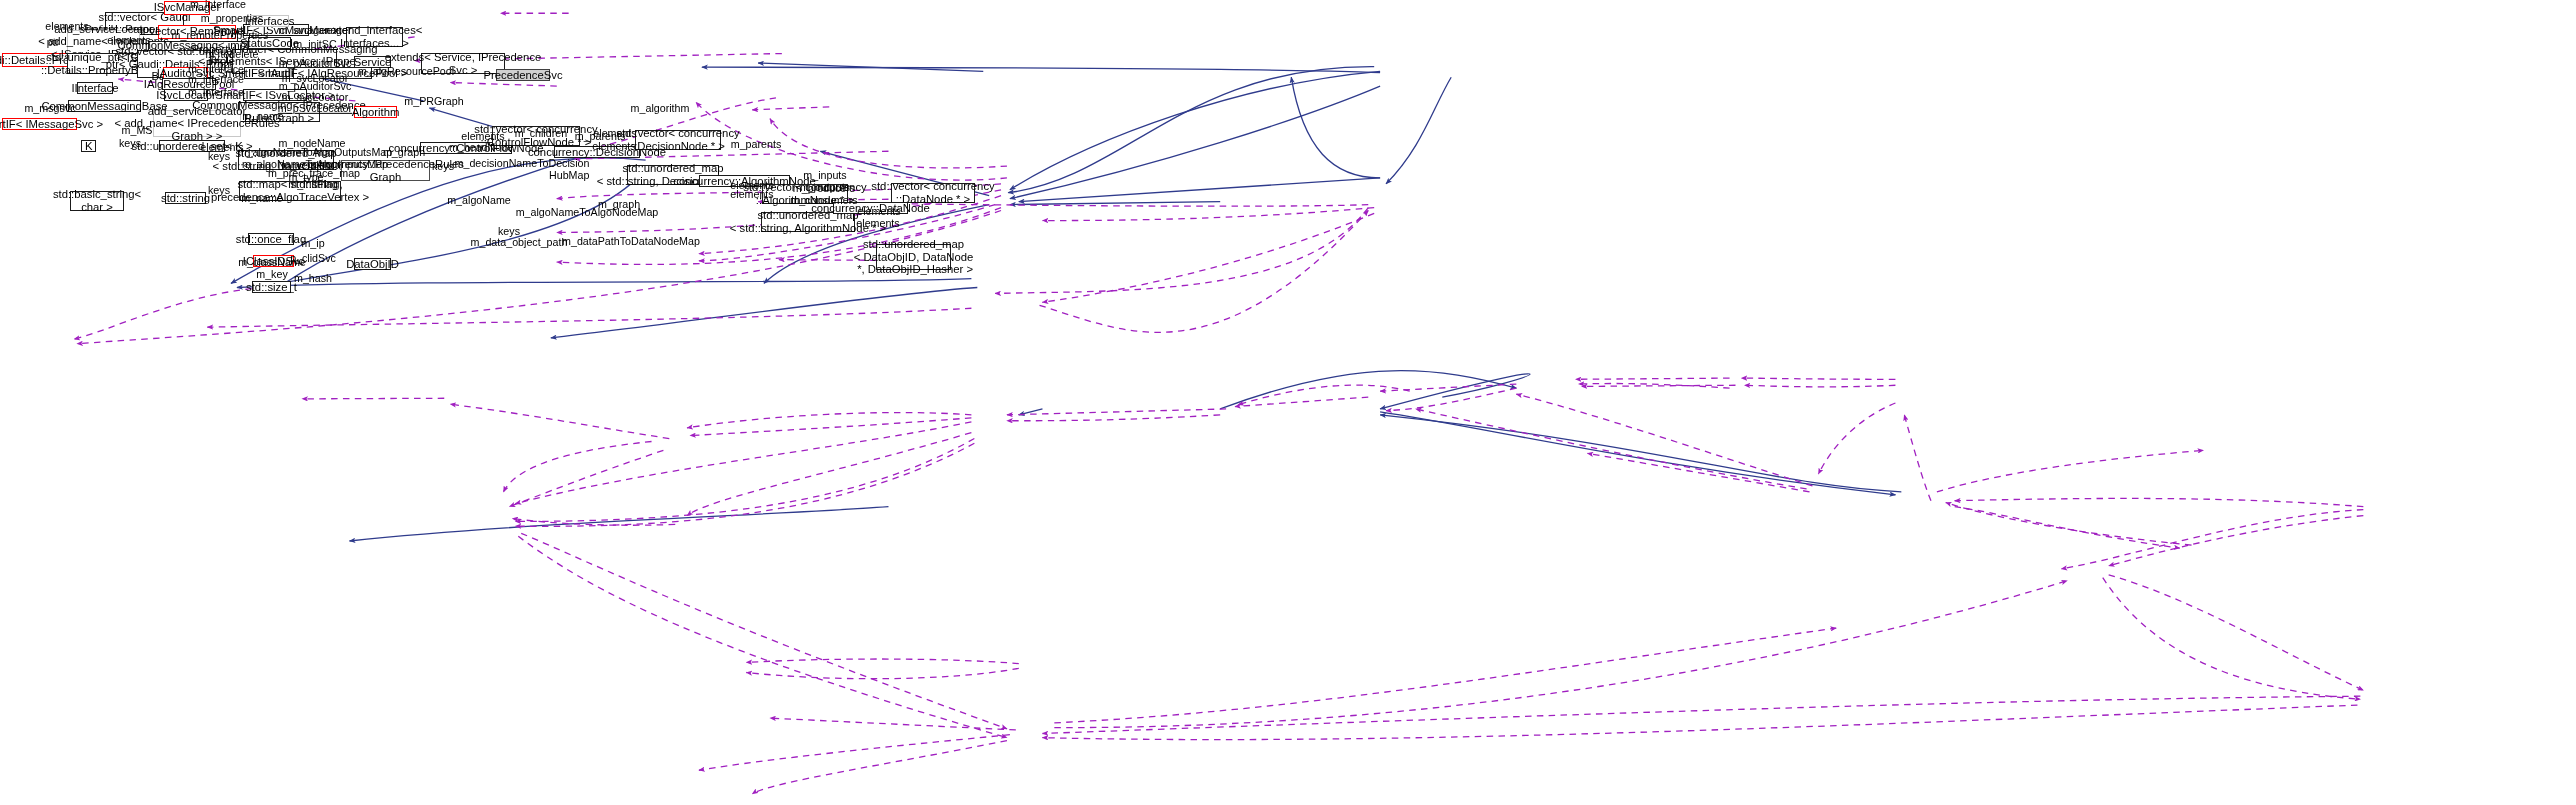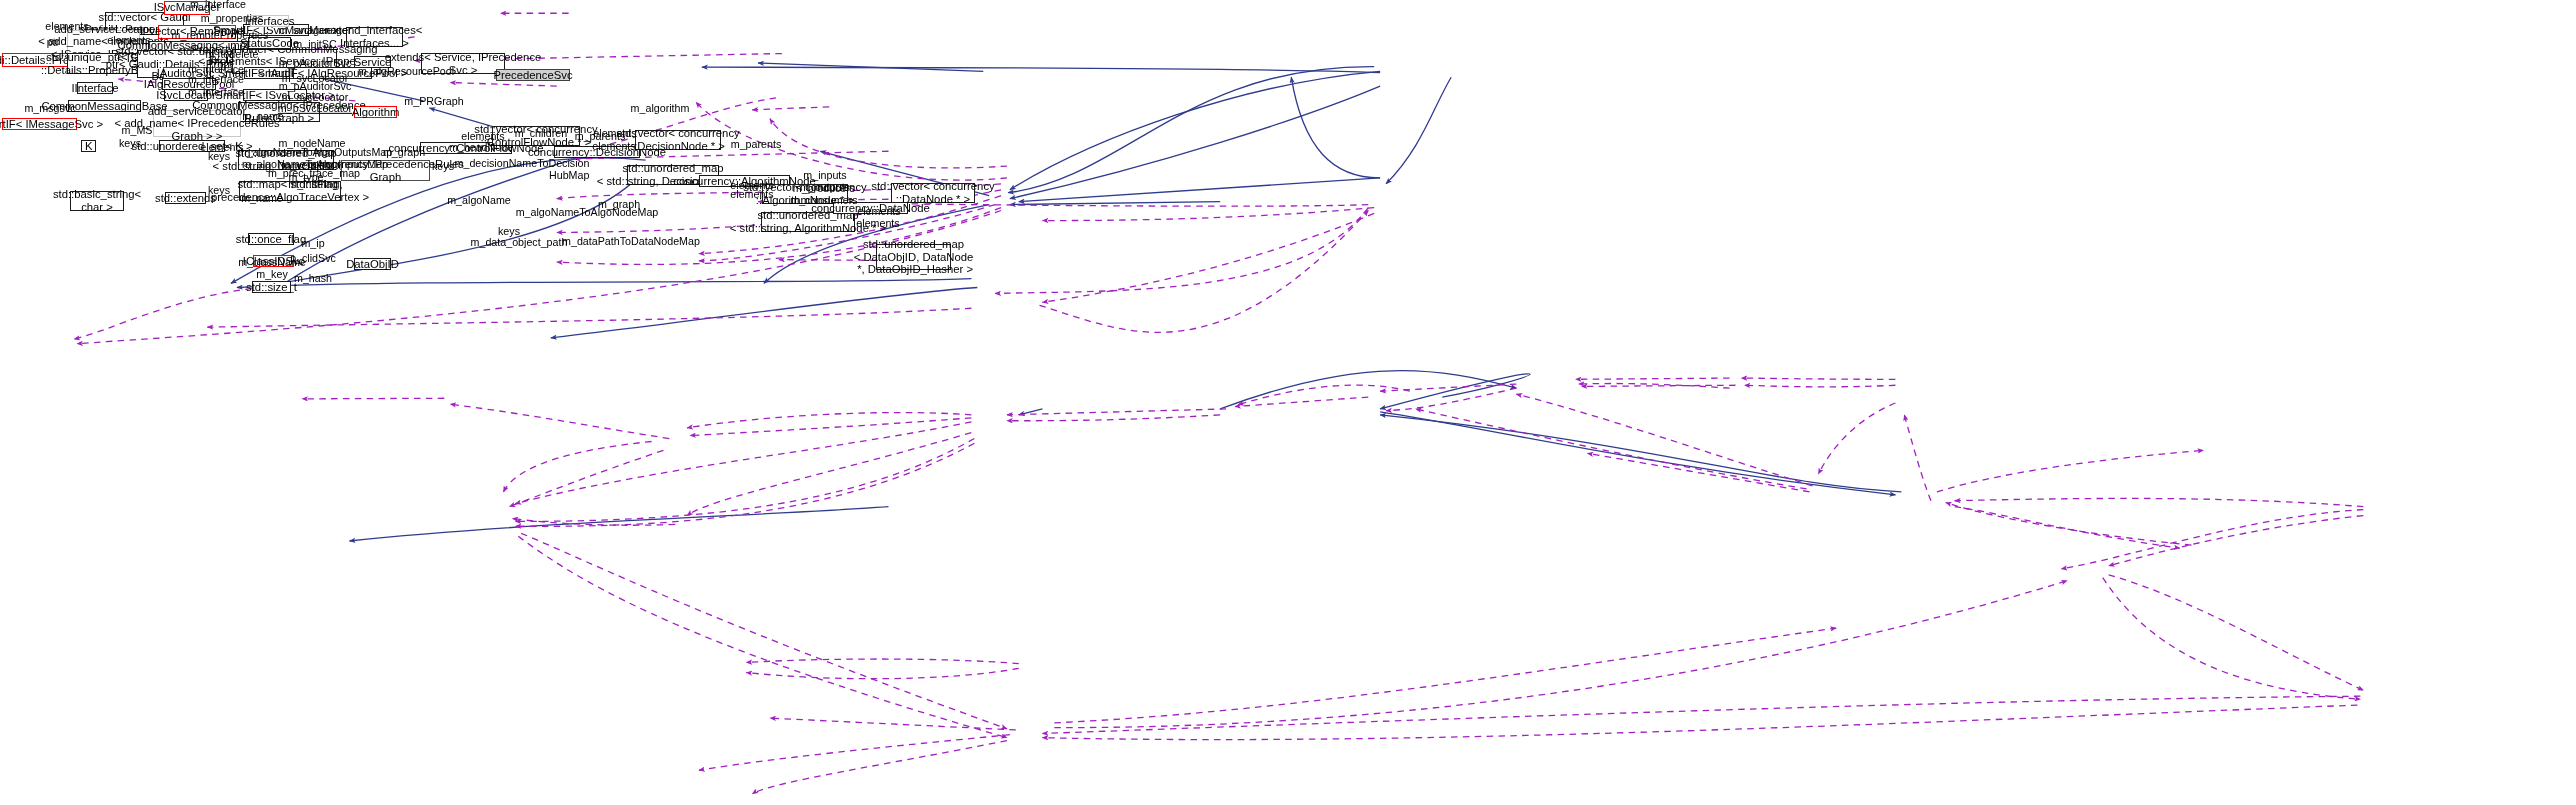--- a/index.html
+++ b/index.html
@@ -180,21 +180,21 @@
 &lt; implements&lt; IService, IProperty,
        IStateful &gt; &gt; &gt;</div>
   <div class="node n-plain" style="left:248px;top:37px;  width:43px;  height:12.4px;">StatusCode</div>
   <div class="node n-plain" style="left:243px;top:24px;  width:66px; height:12.4px;">SmartIF&lt; ISvcManager &gt;</div>
   <div class="node n-light" style="left:250px;top:15.4px;  width:39px;  height:12px;">Interfaces</div>
   <div class="node n-plain" style="left:346px;top:27px;  width:57px;  height:19.5px;">extend_interfaces&lt;
 Interfaces... &gt;</div>
   <div class="node n-plain" style="left:354px;top:56px;  width:37px;  height:12.4px;">Service</div>
   <div class="node n-plain" style="left:421px;top:53px;  width:84px; height:21px;">extends&lt; Service, IPrecedence
 Svc &gt;</div>
-  <div class="node n-focus" style="left:496px;top:69px; width:74px;  height:12.4px;">PrecedenceSvc</div>
+  <div class="node n-focus" style="left:496px;top:69px; width:54px;  height:12.4px;">PrecedenceSvc</div>
   <div class="node n-red" style="left:163px;top:67px; width:45px;  height:12.4px;">IAuditorSvc</div>
   <div class="node n-plain" style="left:244px;top:67px; width:65px; height:12.4px;">SmartIF&lt; IAuditorSvc &gt;</div>
   <div class="node n-plain" style="left:293px;top:67px; width:79px; height:12.4px;">SmartIF&lt; IAlgResourcePool &gt;</div>
   <div class="node n-plain" style="left:162px;top:78px; width:54px;  height:12.4px;">IAlgResourcePool</div>
   <div class="node n-plain" style="left:164px;top:89px; width:44px;  height:12.4px;">ISvcLocator</div>
   <div class="node n-plain" style="left:243px;top:89px; width:64px; height:12.4px;">SmartIF&lt; ISvcLocator &gt;</div>
   <div class="node n-plain" style="left:77px;top:82px; width:36px;  height:12.4px;">IInterface</div>
   <div class="node n-plain" style="left:68px;top:100px; width:73px; height:12.4px;">CommonMessagingBase</div>
   <div class="node n-plain" style="left:238px;top:102px; width:82px; height:20px;">CommonMessaging&lt; IPrecedence
 RulesGraph &gt;</div>
@@ -204,21 +204,21 @@
   <div class="node n-red" style="left:354px;top:106px; width:43px;  height:12.4px;">Algorithm</div>
   <div class="node n-red" style="left:1.8px;  top:118px; width:75px; height:12.4px;">SmartIF&lt; IMessageSvc &gt;</div>
   <div class="node n-plain" style="left:81px;top:140px; width:15.4px;  height:12px;">K</div>
   <div class="node n-plain" style="left:159px;top:140px; width:66px; height:12px;">std::unordered_set&lt; K &gt;</div>
   <div class="node n-plain" style="left:238px;top:150px; width:96px; height:20px;">std::unordered_map
 &lt; std::string, DataObjIDColl &gt;</div>
   <div class="node n-plain" style="left:239px;top:181px; width:102px; height:20px;">std::map&lt; std::string,
 precedence::AlgoTraceVertex &gt;</div>
   <div class="node n-plain" style="left:70px;top:191px; width:54px;  height:19.5px;">std::basic_string&lt;
 char &gt;</div>
-  <div class="node n-plain" style="left:165px;top:192px; width:41px;  height:12.4px;">std::extends</div>
+  <div class="node n-plain" style="left:165px;top:192px; width:41px;  height:12.4px;">std::string</div>
   <div class="node n-tmpl" style="left:341px;top:160px; width:89px; height:21.3px;">concurrency::PrecedenceRules
 Graph</div>
   <div class="node n-plain" style="left:420px;top:142px; width:92px; height:12.4px;">concurrency::ControlFlowNode</div>
   <div class="node n-plain" style="left:492px;top:126px; width:88px; height:20px;">std::vector&lt; concurrency
 ::ControlFlowNode * &gt;</div>
   <div class="node n-plain" style="left:554px;top:146px; width:86px; height:12.4px;">concurrency::DecisionNode</div>
   <div class="node n-plain" style="left:635px;top:130px;width:86px; height:20px;">std::vector&lt; concurrency
 ::DecisionNode * &gt;</div>
   <div class="node n-plain" style="left:627px;top:165px;width:92px; height:20px;">std::unordered_map
 &lt; std::string, DecisionNode * &gt;</div>

